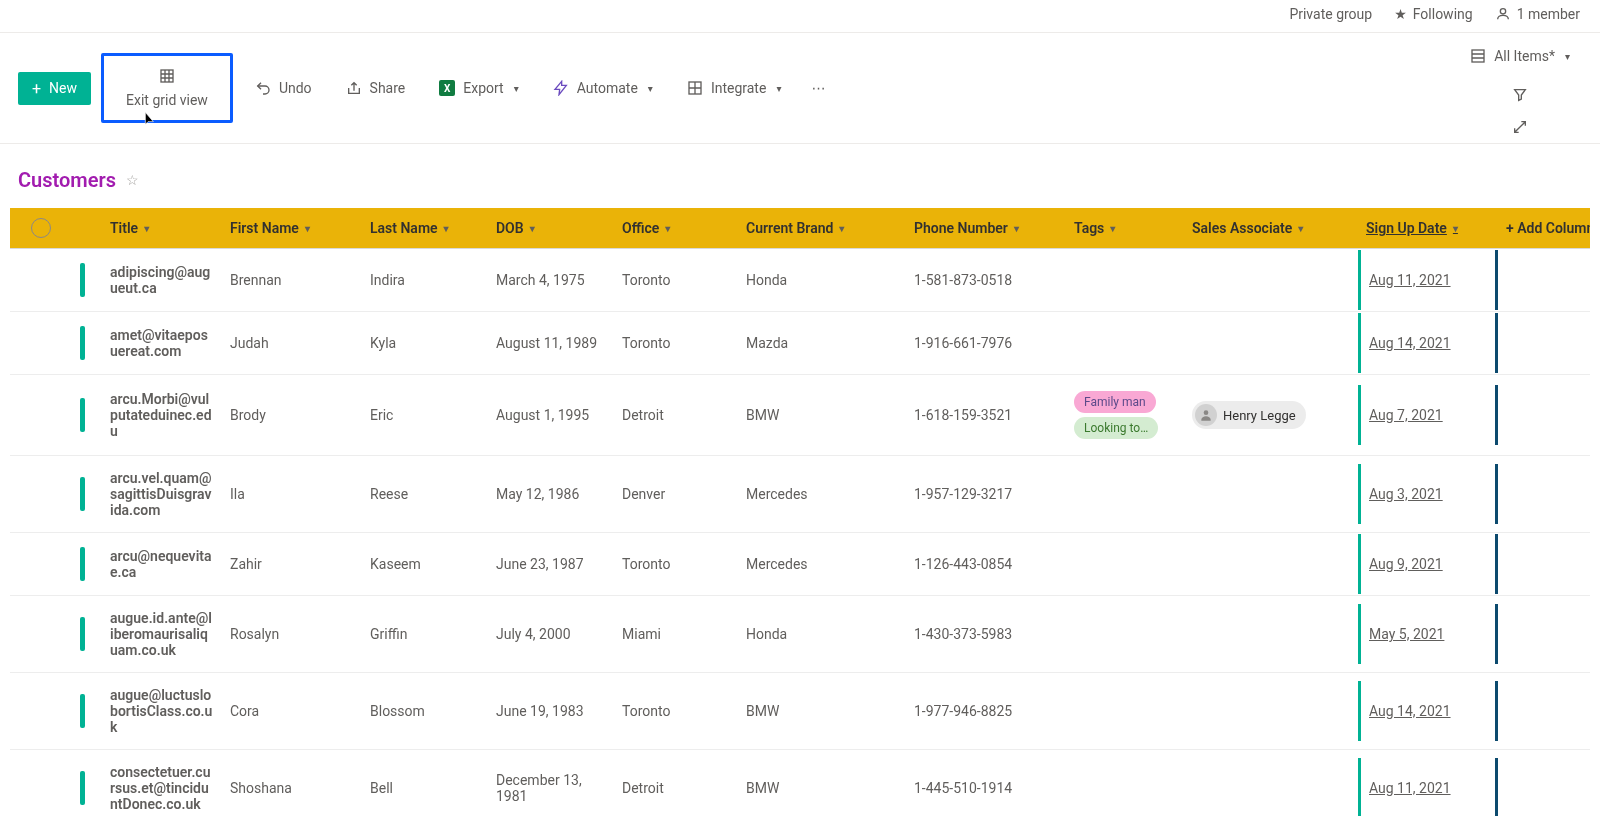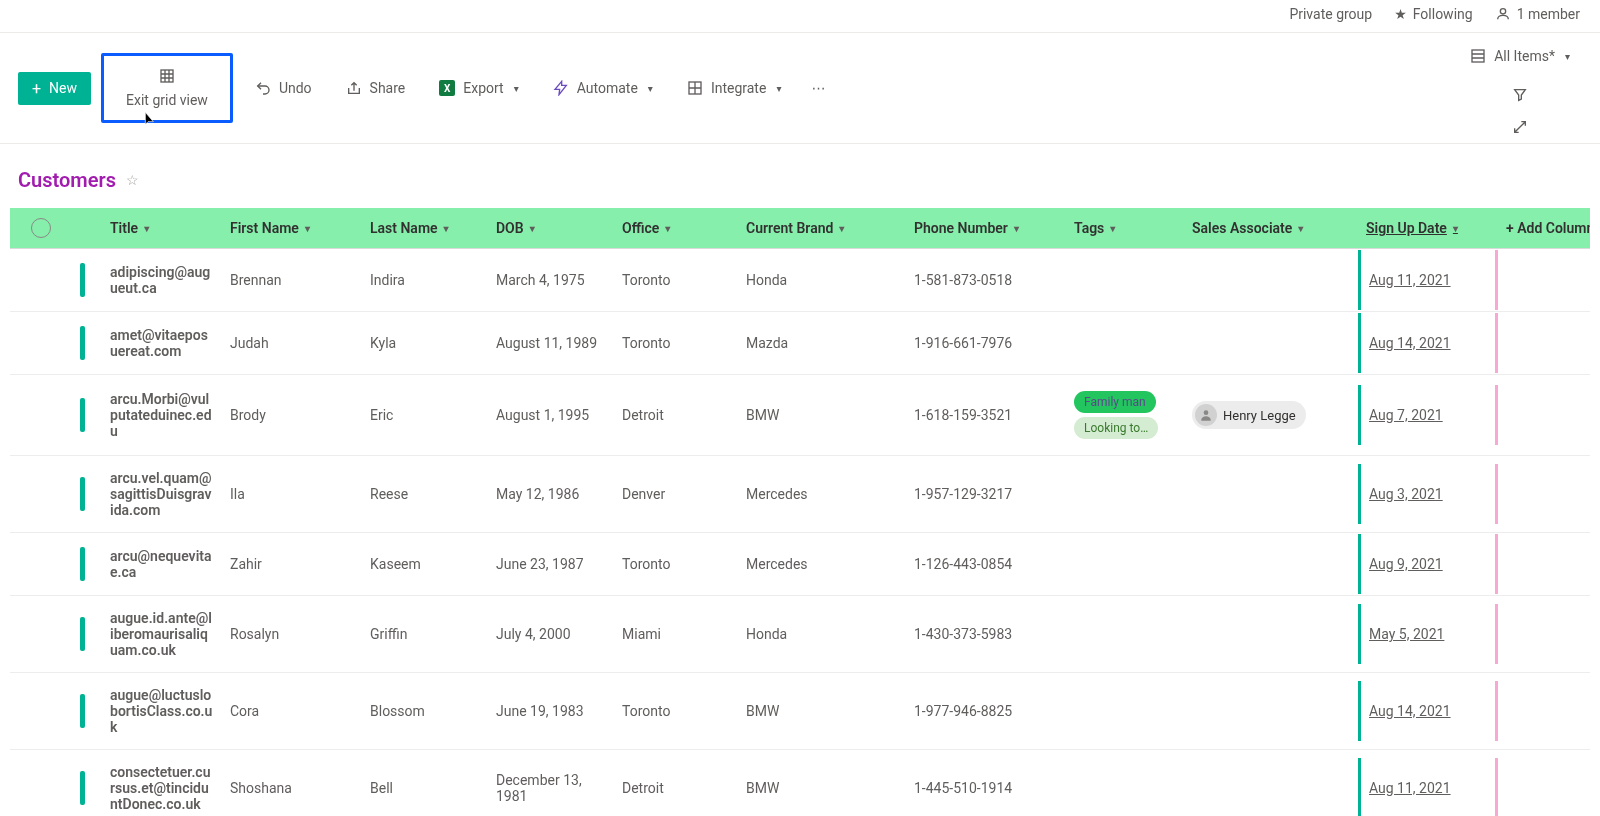--- a/index.html
+++ b/index.html
@@ -107,21 +107,21 @@
 .tbl { width: 1484px; border-collapse: collapse; table-layout: fixed; }
 .tbl thead th {
   text-align: center;
   font-weight: 600;
   font-size: 14px;
   color: #323130;
   padding: 10px 8px;
   border-bottom: 1px solid #d9d9d9;
   position: sticky;
   top: 0;
-  background: #86efac;
+  background: #eab308;
 }
 .tbl thead th .hdr {
   display:flex; align-items:center; gap:6px;
 }
 .tbl thead th .hdr .chev { font-size:10px; color:#605e5c; }
 .tbl tbody td {
   padding: 14px 8px;
   border-bottom: 1px solid #ededed;
   vertical-align: middle;
   color: #605e5c;
@@ -134,35 +134,35 @@
   width:5px; height:34px; background:#00b294; border-radius:2px;
 }
 .title-cell {
   font-weight:600;
   color:#323130;
   word-break: break-all;
 }
 .signup-col-wrap {
   box-sizing: border-box;
   border-left: 3px solid #00b294;
-  border-right: 3px solid #f9a8d4;
+  border-right: 3px solid #0c4a6e;
   height: 100%;
   display:flex;
   align-items:center;
   padding-left: 8px;
 }
 .add-col-hdr { color:#323130; font-weight:600; }
 .tag {
   display:inline-block;
   padding:4px 10px;
   border-radius:14px;
   font-size:12px;
   margin: 2px 0;
 }
-.tag.purple { background:#22c55e; color:#5b4a8a; }
+.tag.purple { background:#f9a8d4; color:#5b4a8a; }
 .tag.green { background:#d4ecd1; color:#3b7a2e; }
 .person-pill {
   display:inline-flex; align-items:center; gap:6px;
   background:#ececec; border-radius:14px; padding:3px 10px 3px 3px;
   font-size:13px; color:#323130;
 }
 .person-pill .avatar {
   width:22px; height:22px; border-radius:50%; background:#d1d1d1;
   display:flex; align-items:center; justify-content:center;
 }

